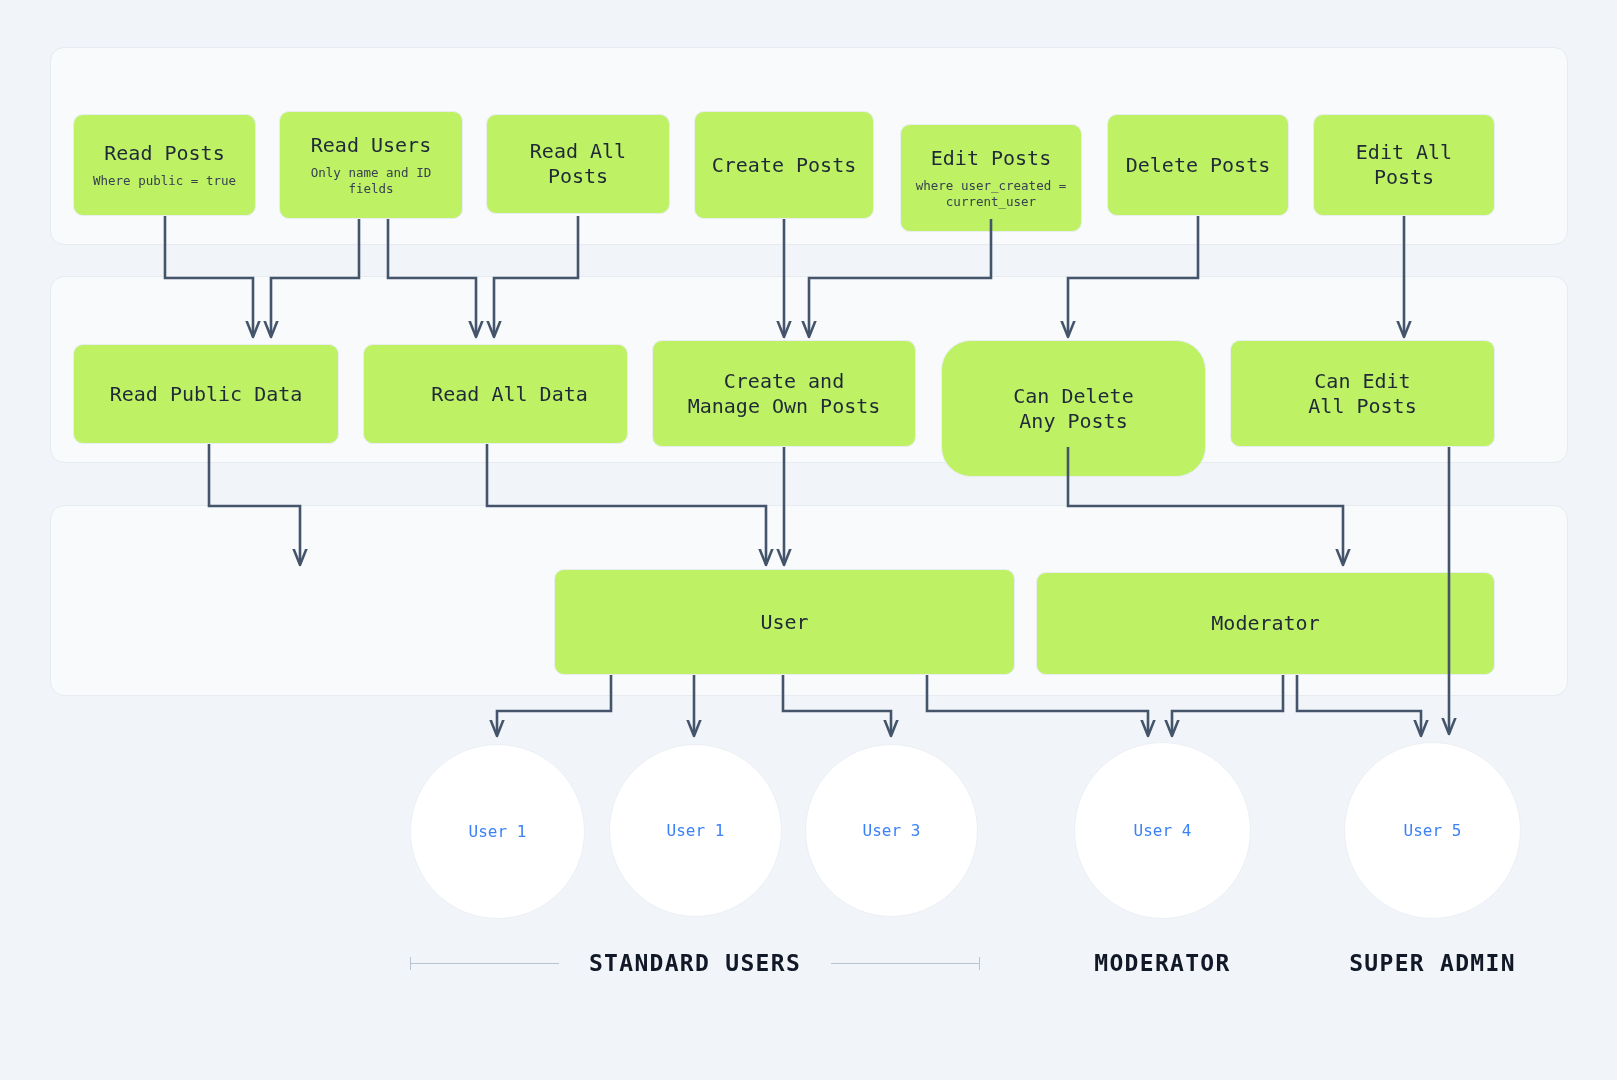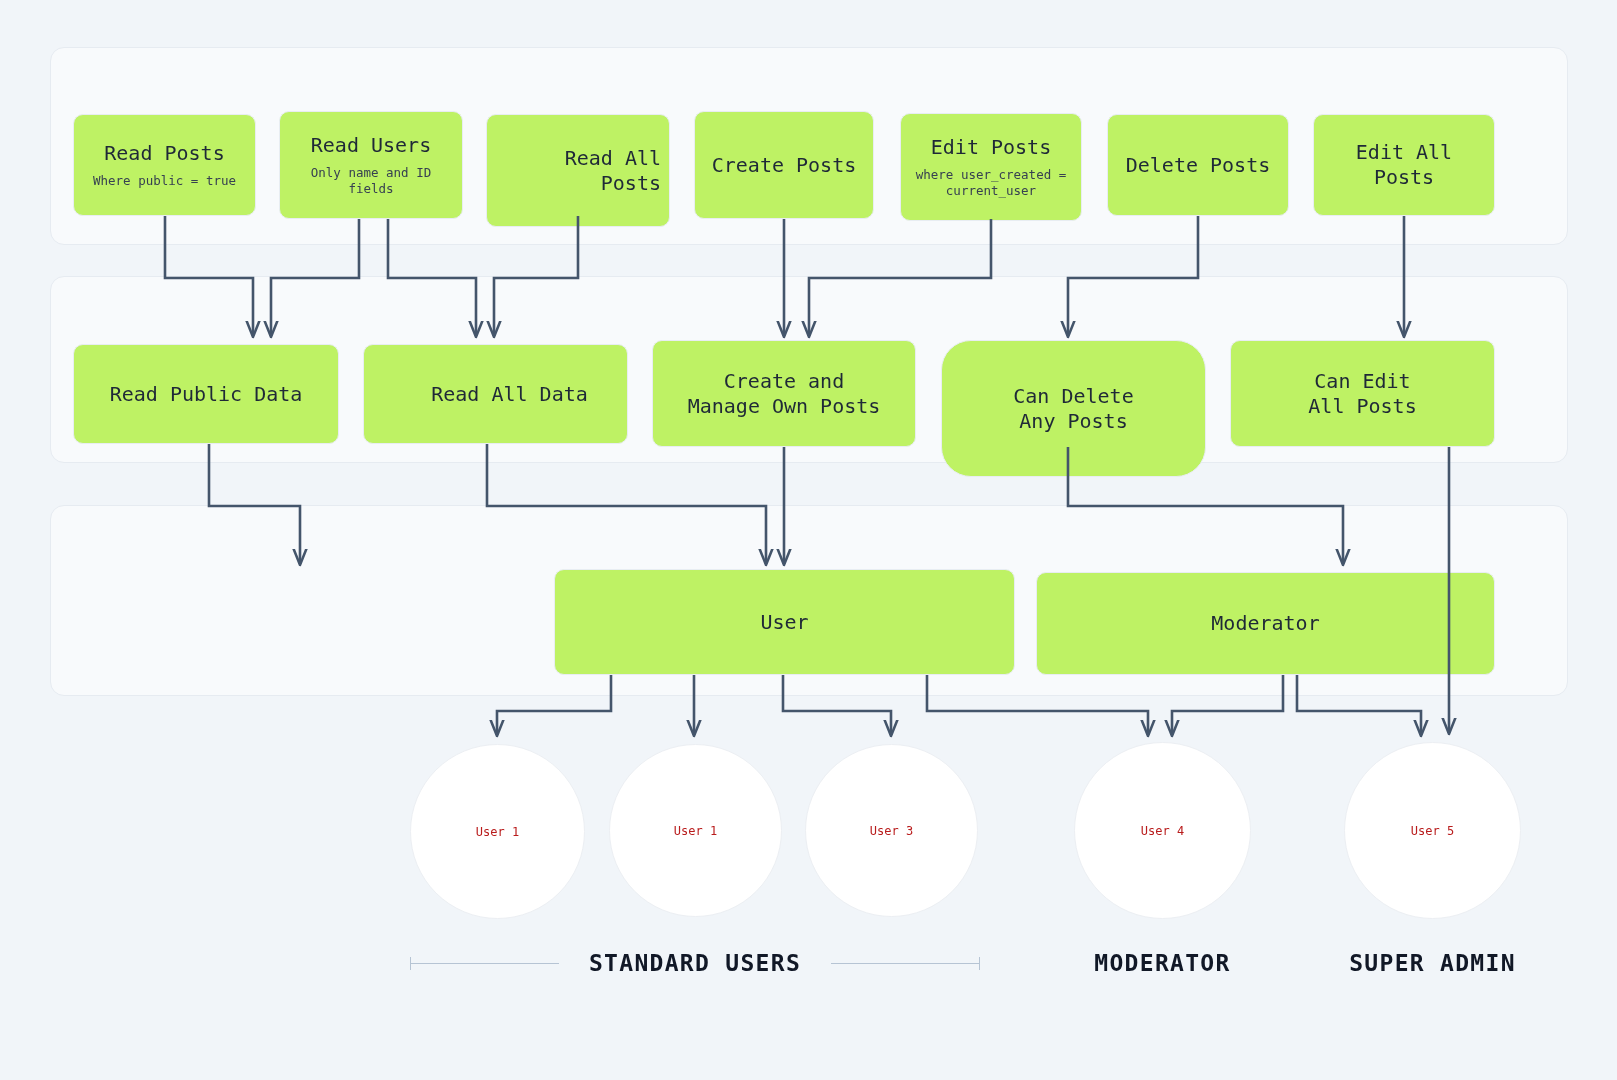--- a/index.html
+++ b/index.html
@@ -70,22 +70,22 @@
     position:absolute;
     background:#ffffff;
     border:1px solid #eceff3;
     border-radius:50%;
     display:flex;
     align-items:center;
     justify-content:center;
     z-index:2;
   }
   .usercircle span {
-    font-size:12px;
-    color:#b91c1c;
+    font-size:16px;
+    color:#3b82f6;
     font-family:"DejaVu Sans Mono", monospace;
     text-align:right;
   }
 
   
   .grouplabel {
     position:absolute;
     display:flex;
     align-items:center;
     justify-content:center;
@@ -132,27 +132,27 @@
   <div class="section-title" style="left:74px; top:531px;">ROLES</div>
 
   <div class="card" style="left:73px; top:114px; width:183px; height:102px;">
     <div class="title">Read Posts</div>
     <div class="sub">Where public = true</div>
   </div>
   <div class="card" style="left:279px; top:111px; width:184px; height:108px;">
     <div class="title">Read Users</div>
     <div class="sub">Only name and ID fields</div>
   </div>
-  <div class="card" style="left:486px; top:114px; width:184px; height:113px;text-align:right;">
+  <div class="card" style="left:486px; top:114px; width:184px; height:100px;">
     <div class="title">Read All Posts</div>
   </div>
   <div class="card" style="left:694px; top:111px; width:180px; height:108px;">
     <div class="title">Create Posts</div>
   </div>
-  <div class="card" style="left:900px; top:113px; width:182px; height:108px;">
+  <div class="card" style="left:900px; top:124px; width:182px; height:108px;">
     <div class="title">Edit Posts</div>
     <div class="sub">where user_created =
 current_user</div>
   </div>
   <div class="card" style="left:1107px; top:114px; width:182px; height:102px;">
     <div class="title">Delete Posts</div>
   </div>
   <div class="card" style="left:1313px; top:114px; width:182px; height:102px;">
     <div class="title">Edit All Posts</div>
   </div>

